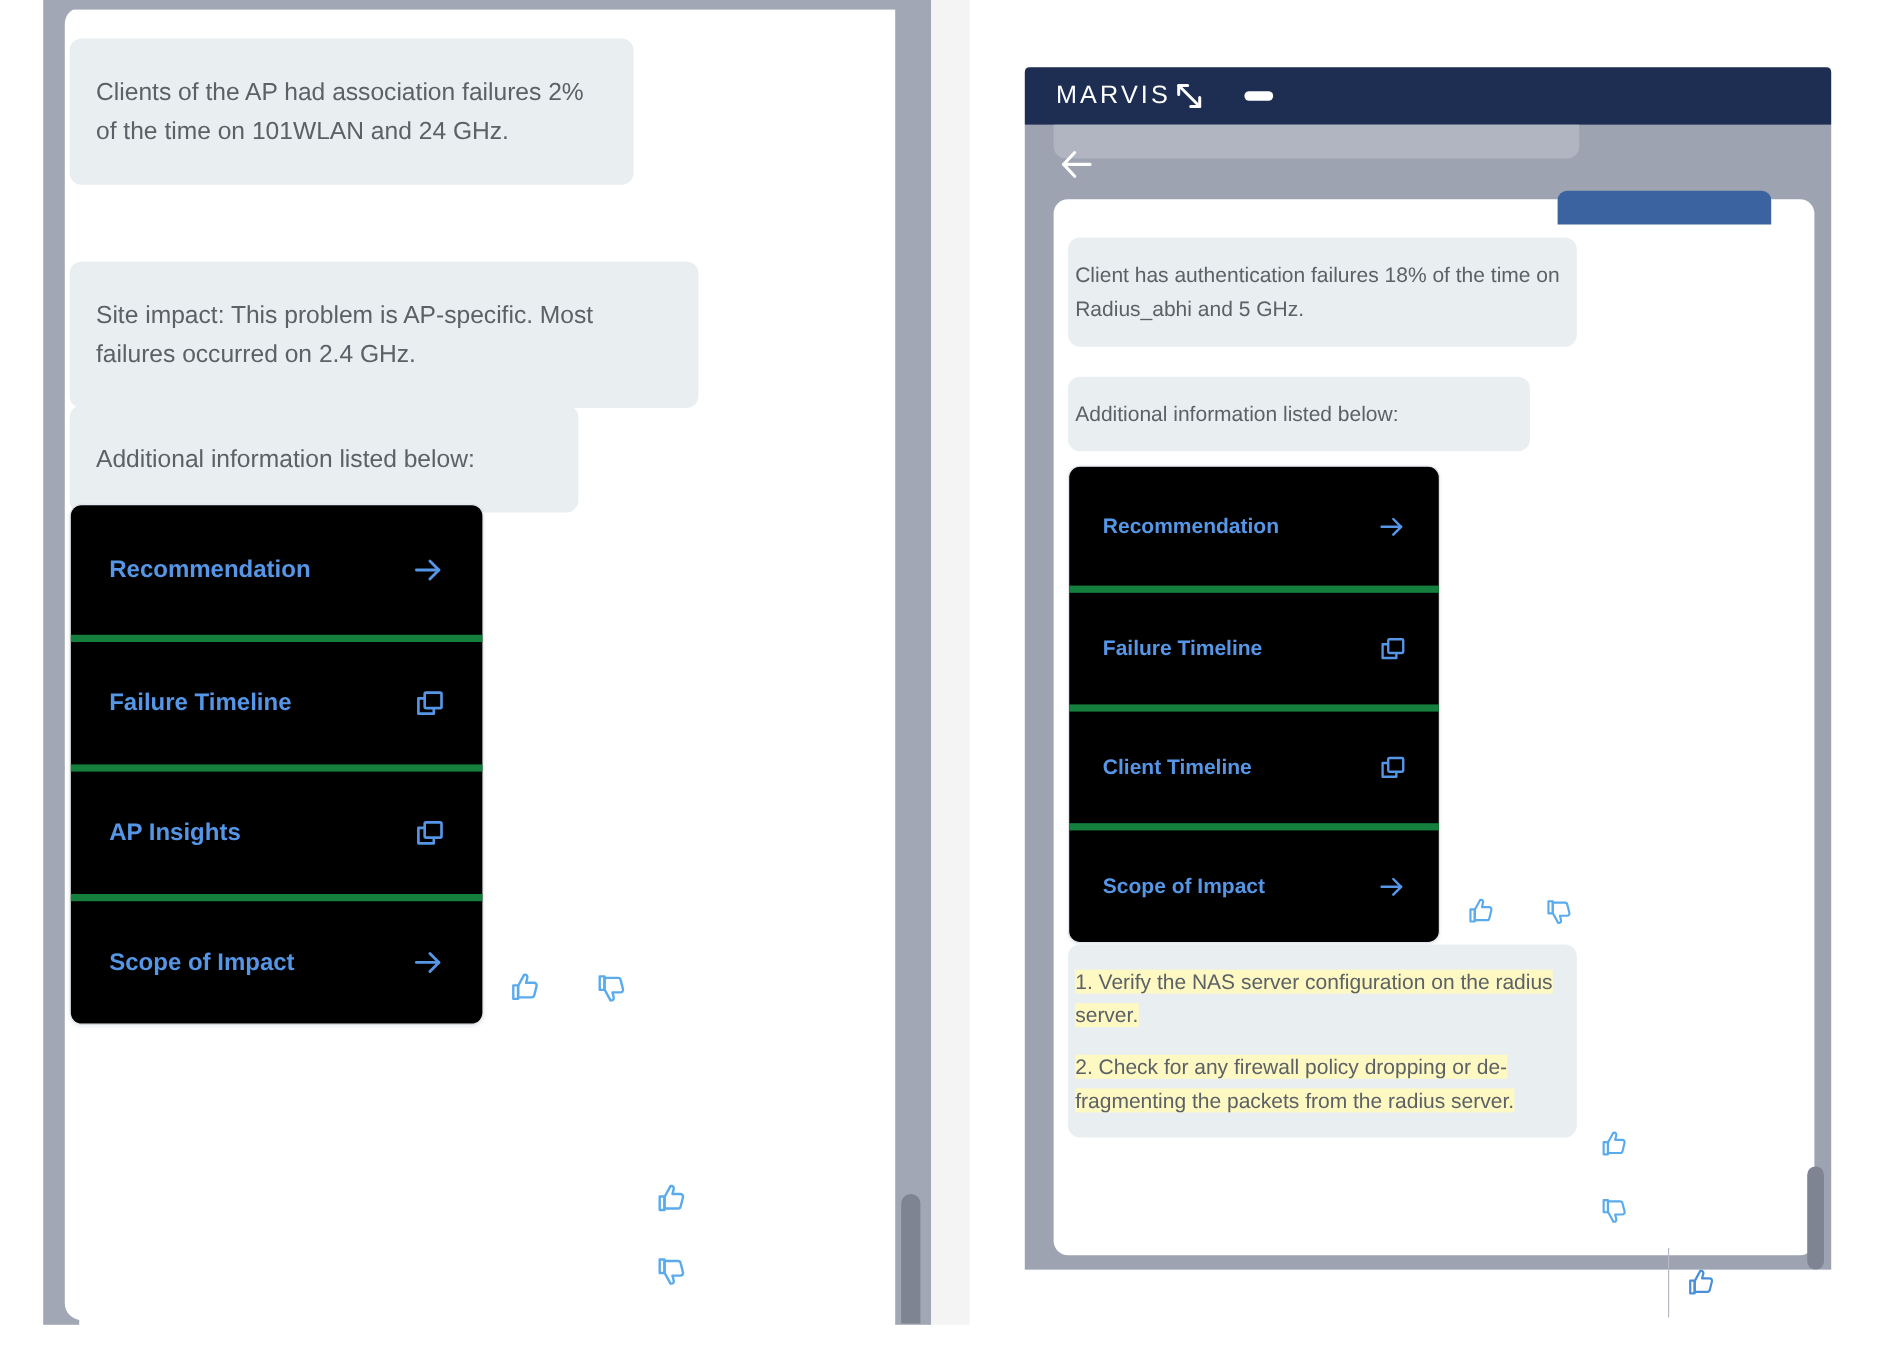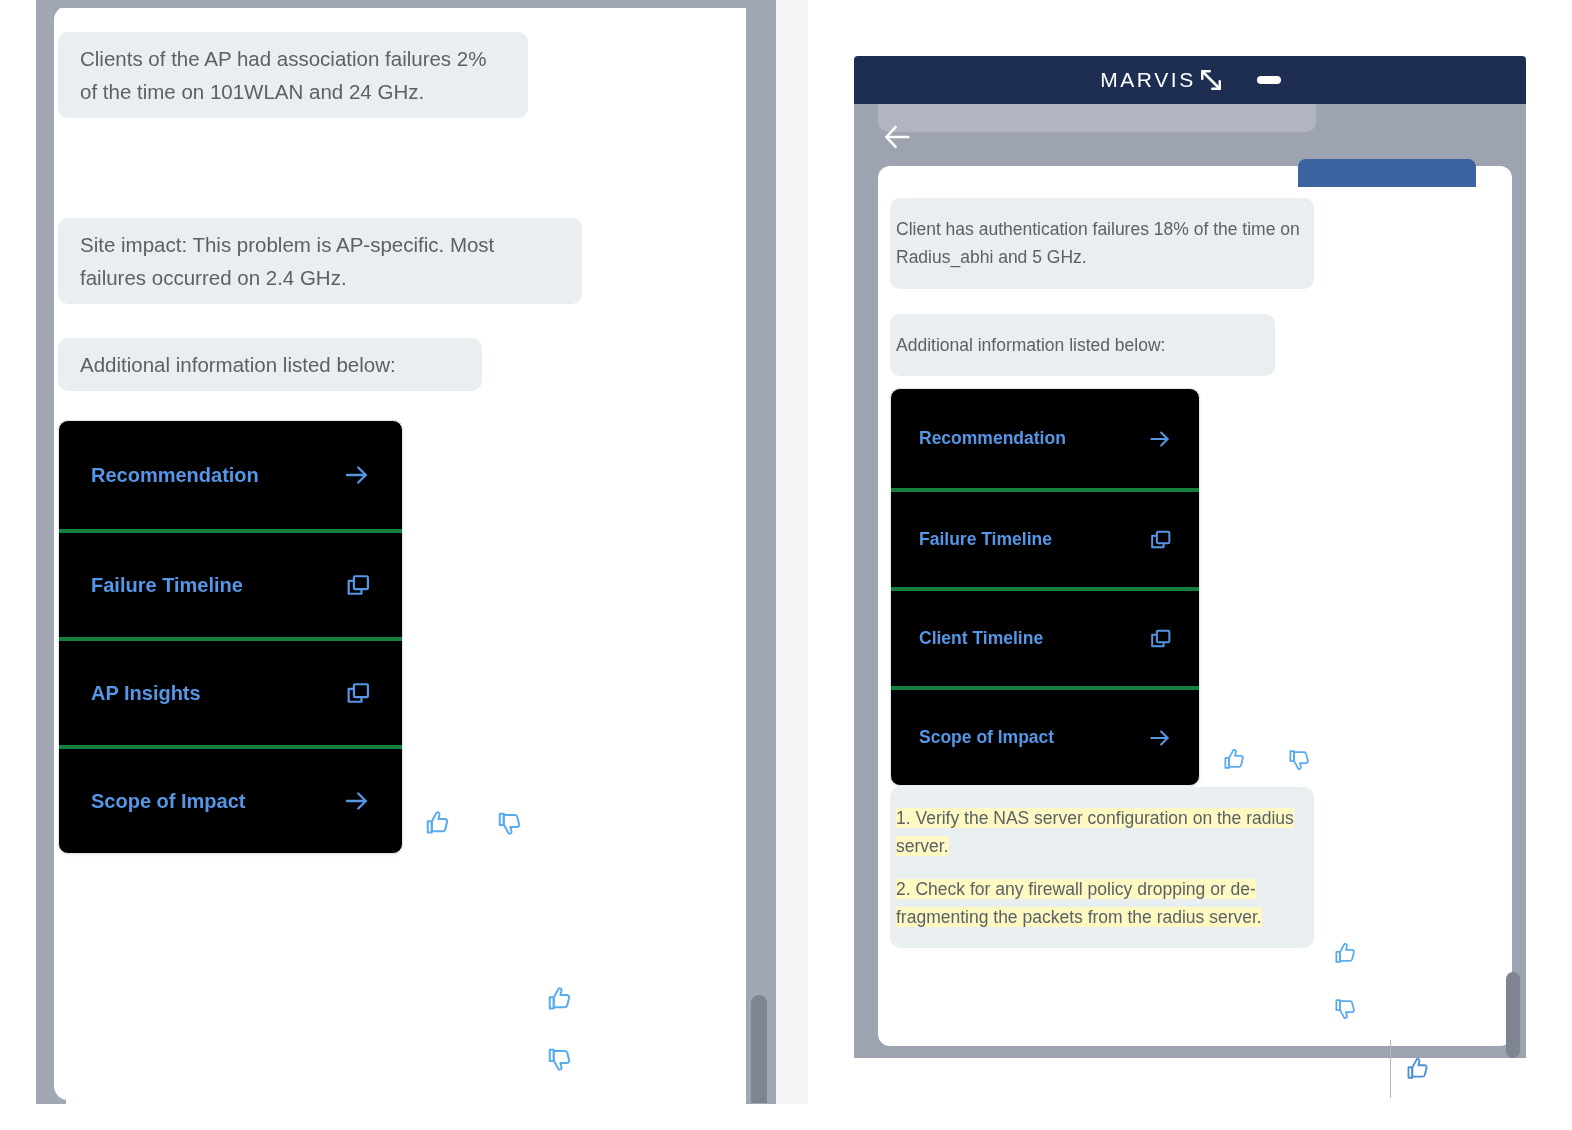--- a/index.html
+++ b/index.html
@@ -42,41 +42,41 @@
     background: #7f8492; border-radius: 8px 8px 0 0;
   }
 
   
   .bubble {
     background: #e9eef1;
     border-radius: 10px;
     color: #5b6166;
     line-height: 1.62;
   }
-  .bubble.lg { font-size: 20.5px; padding: 10px 22px; }
+  .bubble.lg { font-size: 20.5px; padding: 28px 22px; }
   .bubble.sm { font-size: 17.5px; padding: 17px 6px; }
 
   .hl { background: #fef9c3; }
 
   
   .lp-b1 { position: absolute; left: 58px; top: 32px; width: 470px; }
   .lp-b2 { position: absolute; left: 58px; top: 218px; width: 524px; }
   .lp-b3 { position: absolute; left: 58px; top: 338px; width: 424px; }
 
   
   .action-card {
     position: absolute; background: #000000;
     border: 1px solid #e3e8ee; border-radius: 10px;
     box-shadow: 0 1px 3px rgba(20,30,60,.07);
   }
   .ac-row {
     display: flex; align-items: center; justify-content: space-between;
     color: #5596e6; font-weight: 700;
   }
-  .ac-row + .ac-row { border-top: 4px solid #15803d; align-items: center; }
+  .ac-row + .ac-row { border-top: 6px solid #15803d; align-items: center; }
   .ac-label { white-space: nowrap; }
   .ac-icon { display: flex; align-items: center; justify-content: center; }
 
   .lp-card { left: 58px; top: 420px; width: 345px; }
   .lp-card .ac-row { height: 108px; padding: 0 30px 0 32px; font-size: 20px; }
 
   .lp-feedback { position: absolute; left: 424px; top: 808px; display: flex; gap: 42px; }
   .lp-b4 { position: absolute; left: 58px; top: 862px; width: 470px; }
   .lp-feedback2 {
     position: absolute; left: 546px; top: 984px;
@@ -92,21 +92,21 @@
     position: absolute; left: 42px; top: 56px; width: 672px; height: 1002px;
     background: #f4f4f5;
   }
   .rp-overlay {
     position: absolute; left: 42px; top: 104px; width: 672px; height: 954px;
     background: #9da3b1;
   }
   .rp-header {
     position: absolute; left: 42px; top: 56px; width: 672px; height: 48px;
     background: #1e2d52; border-radius: 4px 4px 0 0;
-    display: flex; align-items: center; justify-content: center;
+    display: flex; align-items: center; justify-content: flex-start;
     padding: 0 22px 0 26px;
   }
   .rp-title {
     color: #ffffff; font-size: 21px; font-weight: 400; letter-spacing: 2.6px;
   }
   .rp-header-icons { display: flex; align-items: center; gap: 28px; }
 
   .rp-back { position: absolute; left: 66px; top: 120px; width: 38px; height: 34px; }
   .rp-ghost-bubble {
     position: absolute; left: 66px; top: 104px; width: 438px; height: 28px;

